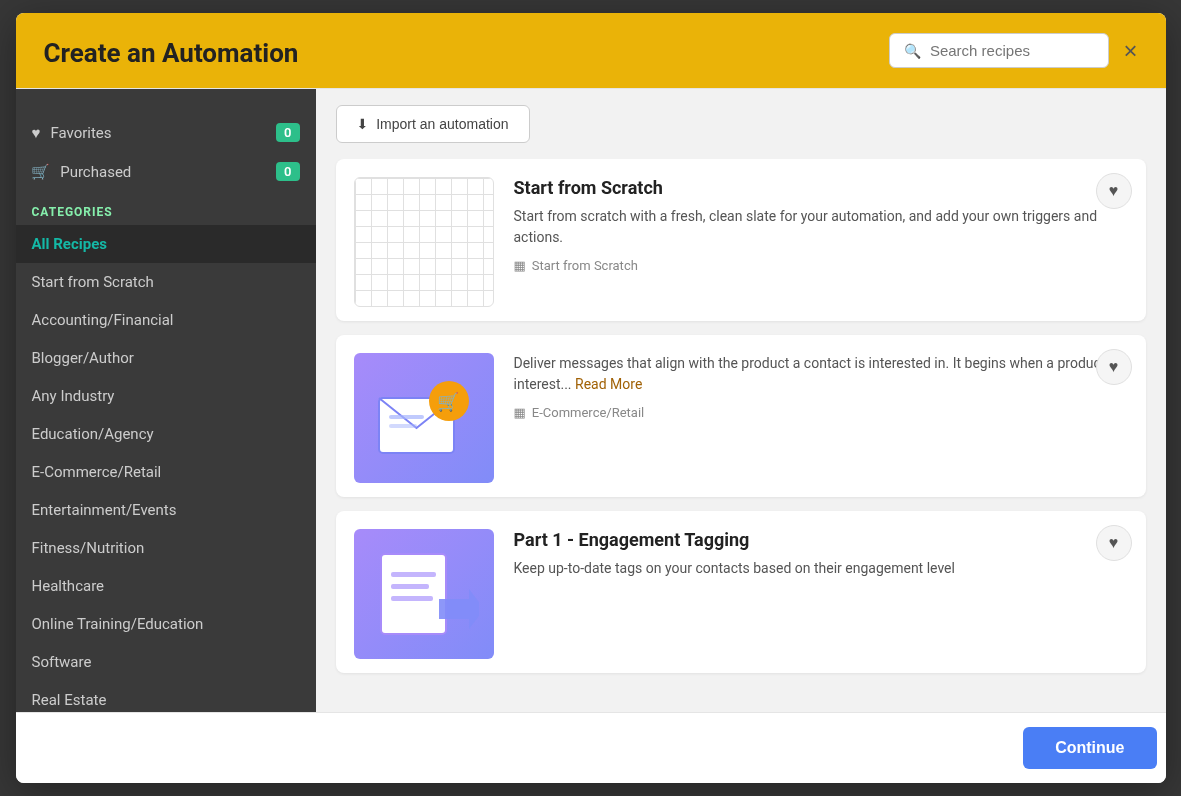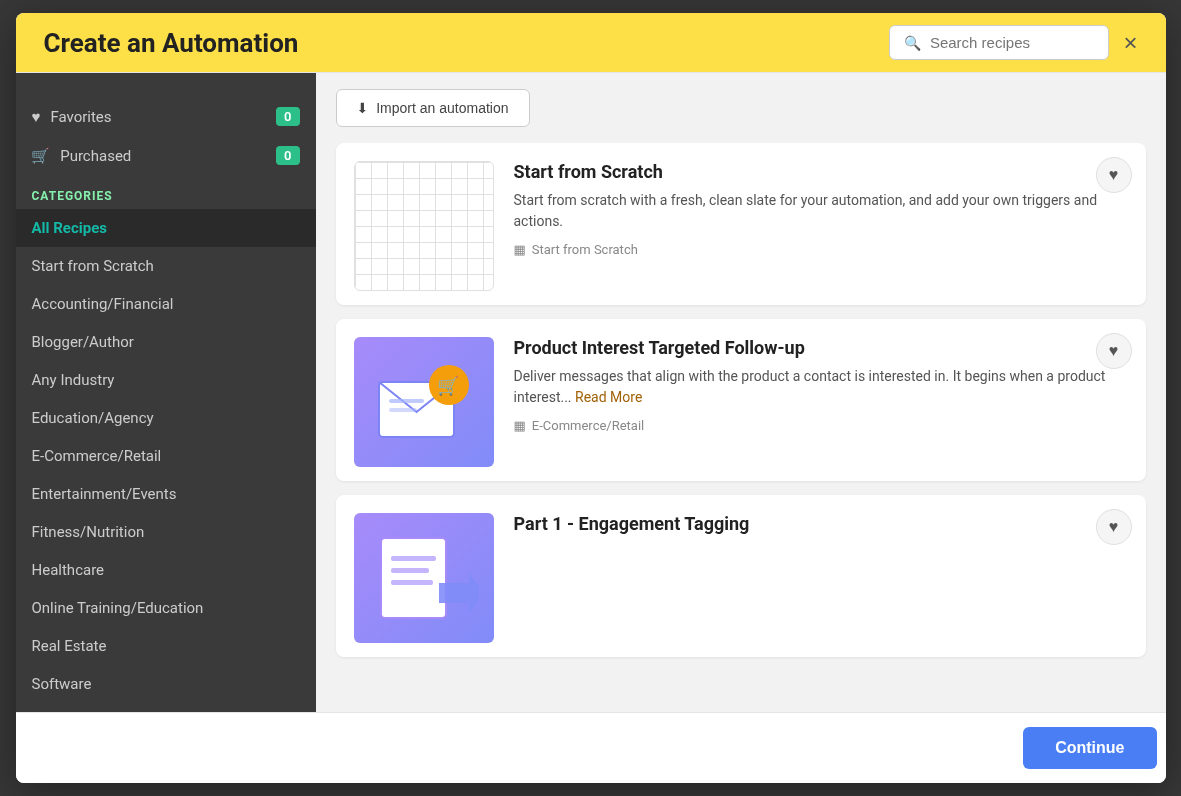--- a/index.html
+++ b/index.html
@@ -24,25 +24,25 @@
       height: 770px;
       background: #fff;
       border-radius: 8px;
       display: flex;
       flex-direction: column;
       overflow: hidden;
       box-shadow: 0 8px 40px rgba(0,0,0,0.35);
     }
     .modal-header {
       display: flex;
-      align-items: center;
+      align-items: flex-end;
       justify-content: space-between;
-      padding: 12px 28px;
+      padding: 20px 28px;
       border-bottom: 1px solid #e5e5e5;
-      background: #fde047;
+      background: #eab308;
       flex-shrink: 0;
     }
     .modal-title {
       font-size: 26px;
       font-weight: 700;
       color: #222;
     }
     .header-right {
       display: flex;
       align-items: center;
@@ -329,22 +329,22 @@
             <div class="sidebar-nav-item">Start from Scratch</div>
             <div class="sidebar-nav-item">Accounting/Financial</div>
             <div class="sidebar-nav-item">Blogger/Author</div>
             <div class="sidebar-nav-item">Any Industry</div>
             <div class="sidebar-nav-item">Education/Agency</div>
             <div class="sidebar-nav-item">E-Commerce/Retail</div>
             <div class="sidebar-nav-item">Entertainment/Events</div>
             <div class="sidebar-nav-item">Fitness/Nutrition</div>
             <div class="sidebar-nav-item">Healthcare</div>
             <div class="sidebar-nav-item">Online Training/Education</div>
+            <div class="sidebar-nav-item">Software</div>
             <div class="sidebar-nav-item">Real Estate</div>
-            <div class="sidebar-nav-item">Software</div>
           </div>
       </div>
 
       <div class="main-content">
         <div class="main-toolbar">
           <button class="import-btn">
             <span>⬇</span>
             <span>Import an automation</span>
           </button>
         </div>
@@ -371,21 +371,20 @@
         <polyline points="10,35 47.5,65 85,35" fill="none" stroke="#7c83f5" stroke-width="2"></polyline>
 
         <rect x="20" y="52" width="35" height="4" rx="2" fill="#a5b4fc" opacity="0.7"></rect>
         <rect x="20" y="61" width="28" height="4" rx="2" fill="#a5b4fc" opacity="0.5"></rect>
 
         <circle cx="80" cy="38" r="20" fill="#f59e0b"></circle>
         <text x="80" y="45" text-anchor="middle" font-size="18" fill="#fff">🛒</text>
       </svg>
     </div>
     <div class="recipe-content">
-      <div class="recipe-title">Product Interest Targeted Follow-up</div>
       <div class="recipe-desc"><span>Deliver messages that align with the product a contact is interested in. It begins when a product interest... <span class="read-more">Read More</span></span></div>
       <div class="recipe-tag">
         <span>▦</span>
         <span>E-Commerce/Retail</span>
       </div>
     </div>
     <button class="fav-btn">♥</button>
   </div>
             <div class="recipe-card">
     <div class="recipe-thumbnail thumb-engagement">
@@ -395,20 +394,21 @@
 
         <rect x="22" y="28" width="45" height="5" rx="2" fill="#c4b5fd"></rect>
         <rect x="22" y="40" width="38" height="5" rx="2" fill="#c4b5fd"></rect>
         <rect x="22" y="52" width="42" height="5" rx="2" fill="#c4b5fd"></rect>
 
         <polygon points="70,55 100,55 100,45 115,65 100,85 100,75 70,75" fill="#818cf8" opacity="0.9"></polygon>
       </svg>
     </div>
     <div class="recipe-content">
       <div class="recipe-title">Part 1 - Engagement Tagging</div>
+      <div class="recipe-desc"><span>Keep up-to-date tags on your contacts based on their engagement level</span></div>
 
     </div>
     <button class="fav-btn">♥</button>
   </div>
           </div>
       </div>
 
     </div>
 
     <div class="modal-footer">

